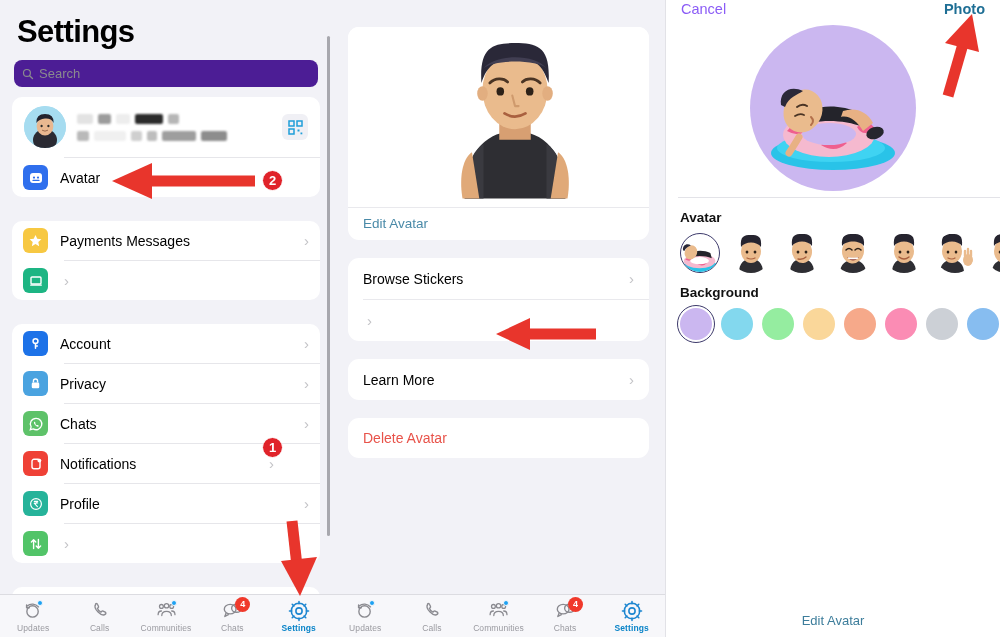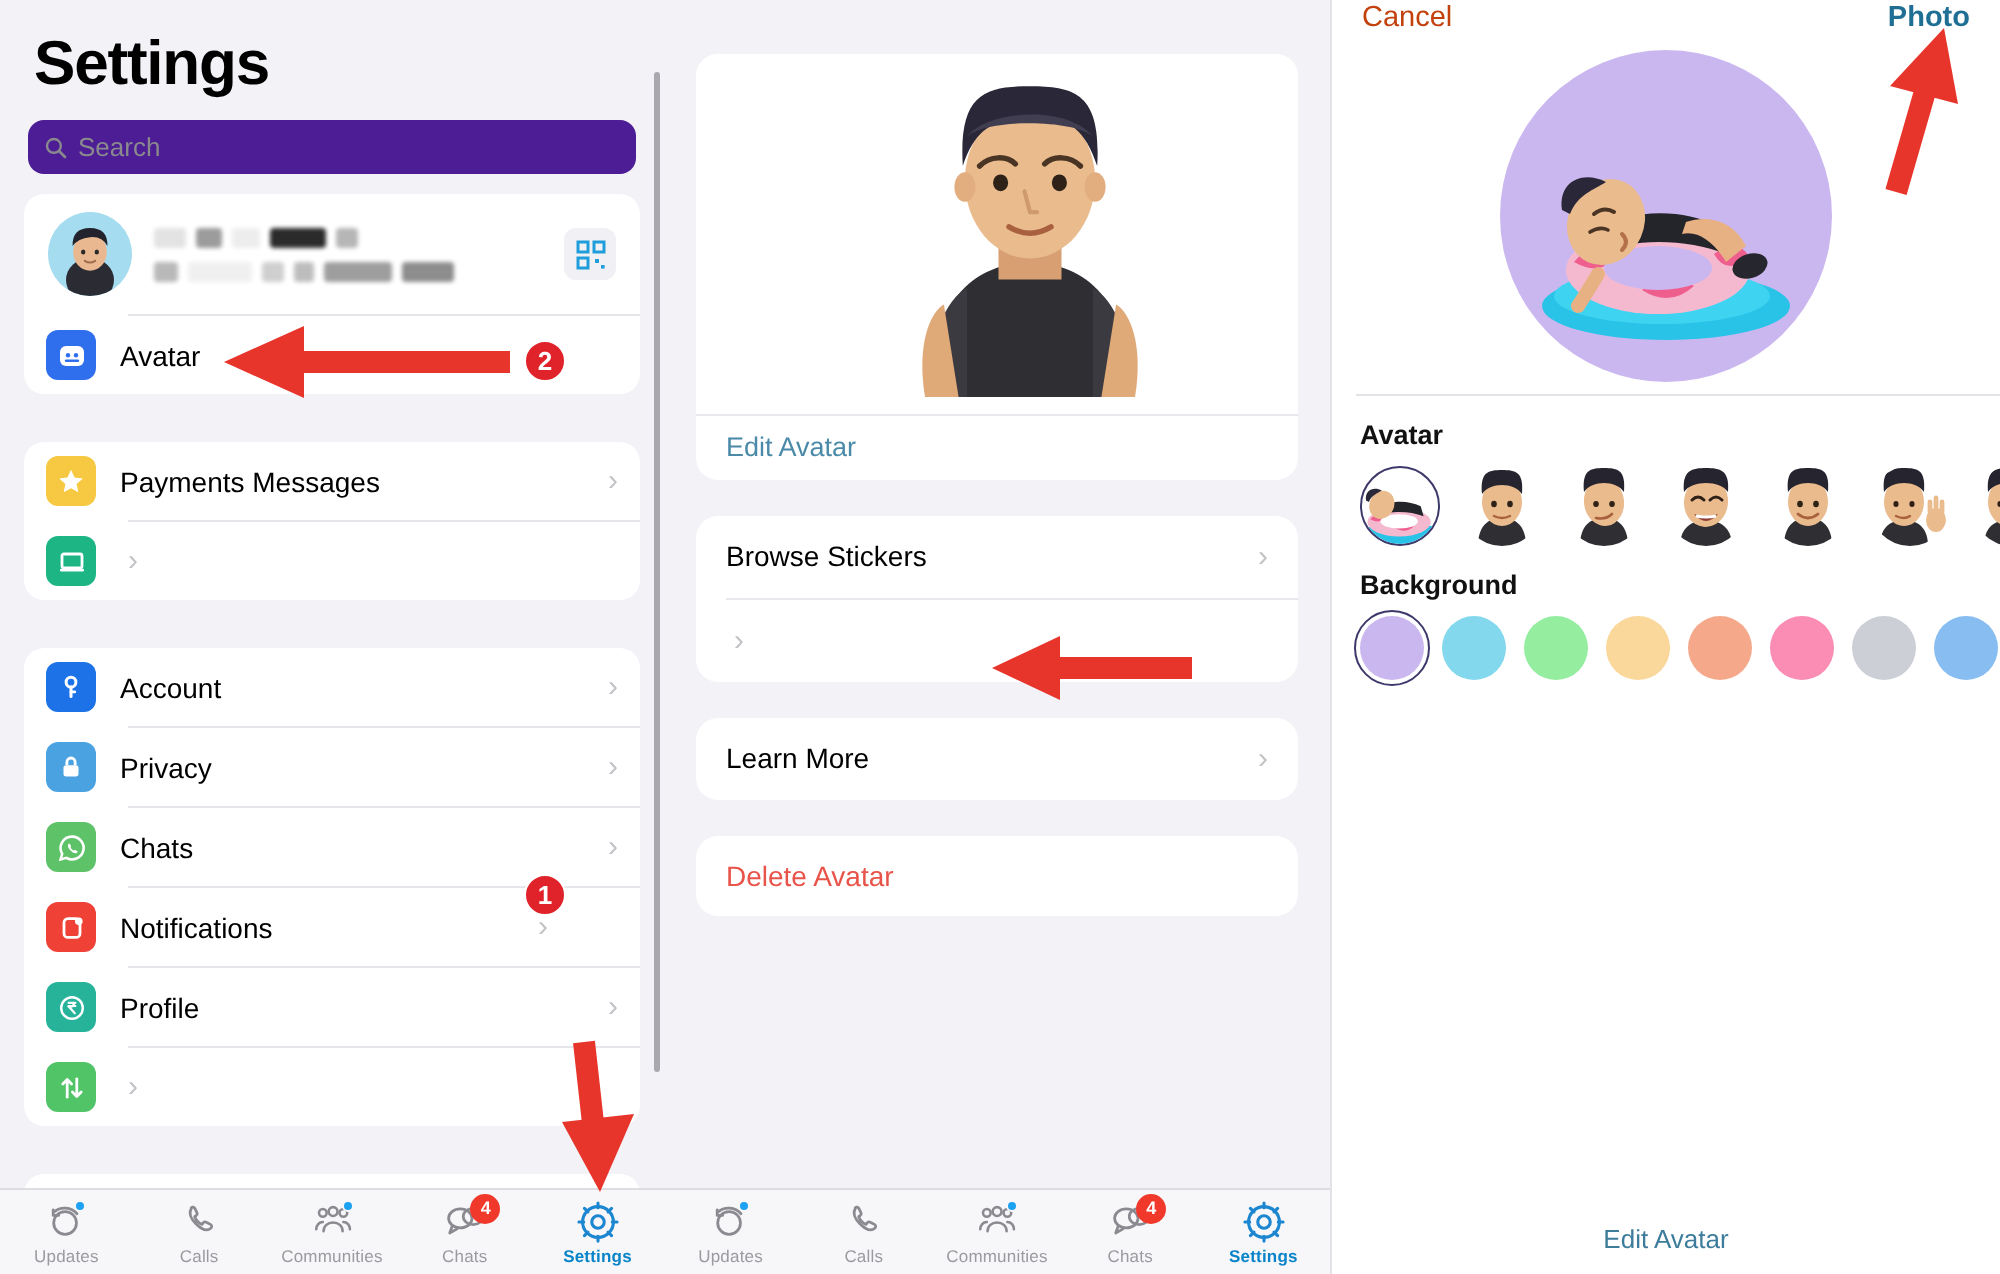--- a/index.html
+++ b/index.html
@@ -87,30 +87,30 @@
   .mid {
     width: 334px; height: 637px; background: #f2f2f7;
     position: relative; overflow: hidden; border-right: 1px solid #e2e2e7;
   }
   .mid-scroll { padding: 27px 16px 0 16px; height: 594px; overflow: hidden; }
   .av-card { background: #fff; border-radius: 11px; overflow: hidden; }
   .av-stage { height: 180px; position: relative; background: #fff; }
   .av-edit { padding: 8px 15px 9px 15px; border-top: 1px solid #e9e9ed;
              font-size: 13.5px; color: #4a8aa8; }
   .list-card { background: #fff; border-radius: 11px; overflow: hidden; margin-top: 18px; }
-  .mrow { display: flex; align-items: flex-start; padding: 12px 15px; min-height: 40px; }
+  .mrow { display: flex; align-items: center; padding: 12px 15px; min-height: 40px; }
   .mrow .t { font-size: 14px; color: #000; flex: 1 1 auto; }
   .mrow .t.danger { color: #e8534a; }
   .msep { height: 1px; background: #e9e9ed; margin-left: 15px; }
 
   
   .right { width: 334px; height: 637px; background: #fff; position: relative; overflow: hidden; }
   .rt-top { display: flex; justify-content: space-between; align-items: center;
             padding: 0px 15px 2px 15px; height: 20px; }
-  .rt-act { font-size: 14.5px; color: #c2410c; }
+  .rt-act { font-size: 14.5px; color: #8b5cf6; }
   .rt-act.bold { font-weight: bold; color: #1f6f95; }
   .hero { height: 175px; display: flex; align-items: center; justify-content: center; }
   .hero-circ { width: 166px; height: 166px; border-radius: 50%; position: relative; overflow: hidden; }
   .rt-div { height: 1px; background: #e3e3e8; margin: 2px 0 0 12px; }
   .rt-sec { font-size: 13.5px; font-weight: bold; color: #111; padding: 12px 0 8px 14px; }
   .strip { display: flex; align-items: center; gap: 11px; padding: 0 0 0 14px; }
   .av-thumb { width: 40px; height: 40px; border-radius: 50%; position: relative;
               flex: 0 0 auto; overflow: hidden; }
   .av-thumb.sel { border: 1.6px solid #3d3a6b; }
   .bg-sw { width: 32px; height: 32px; border-radius: 50%; flex: 0 0 auto; }

